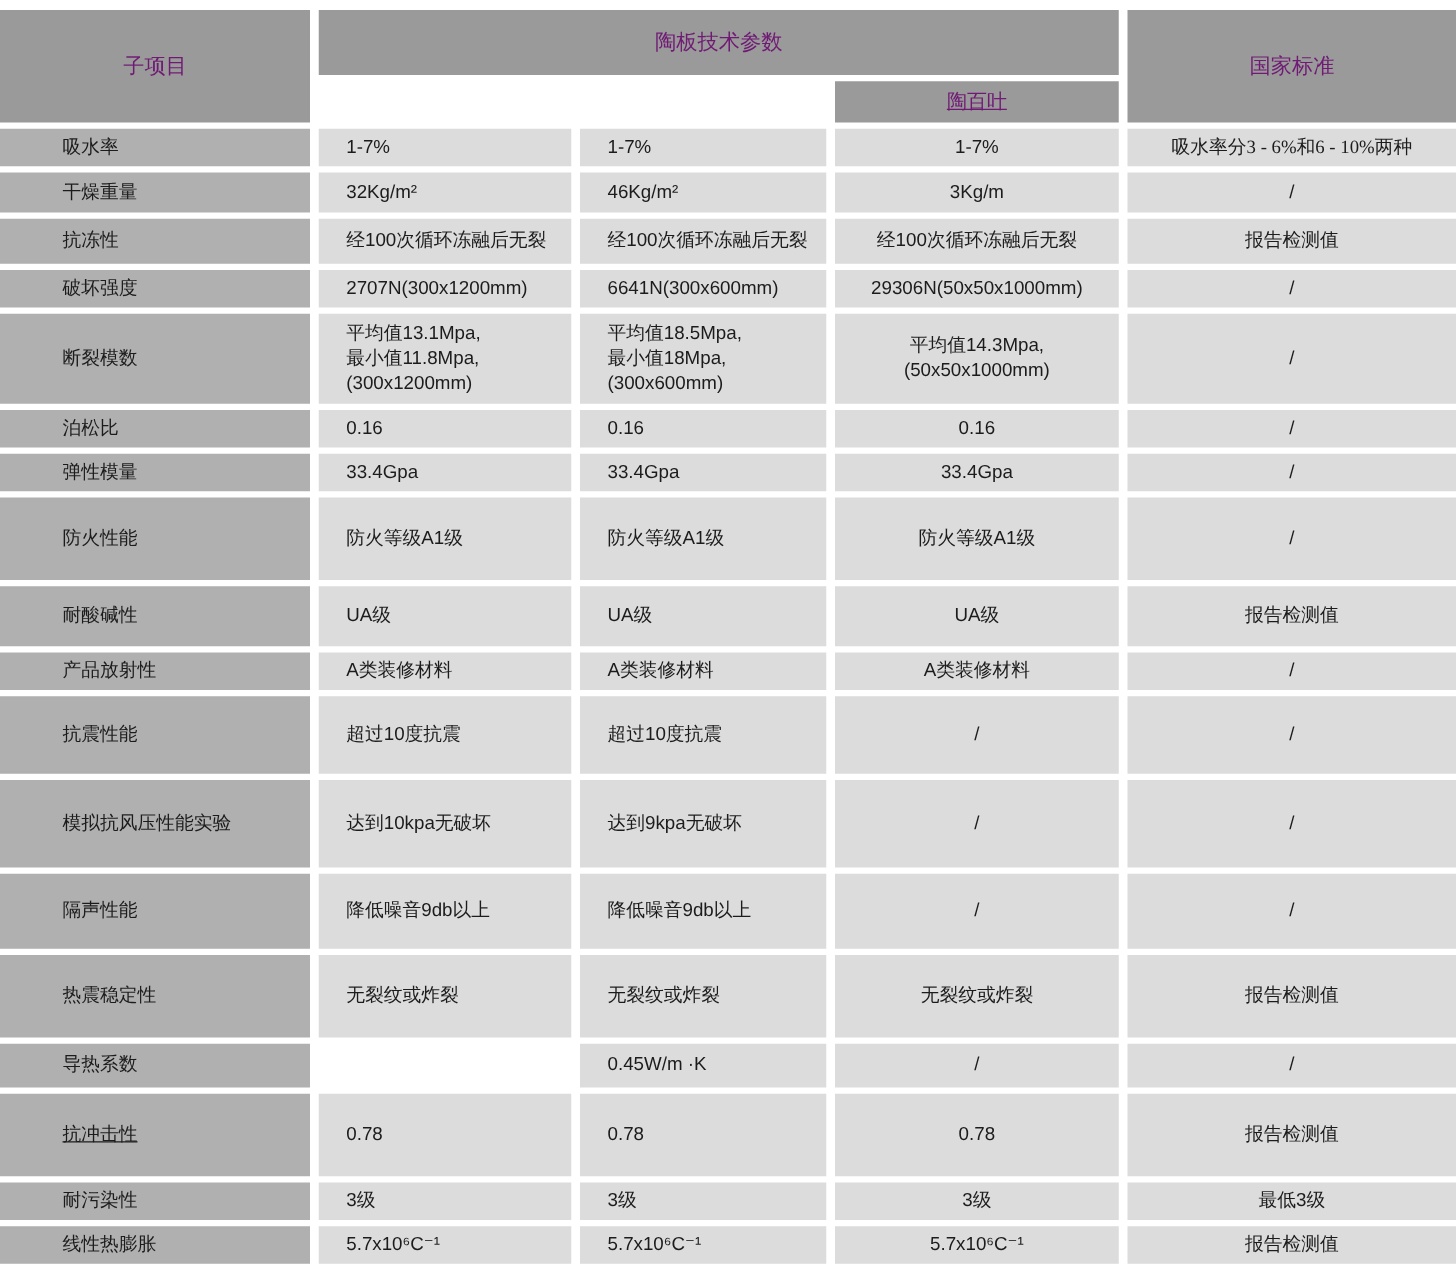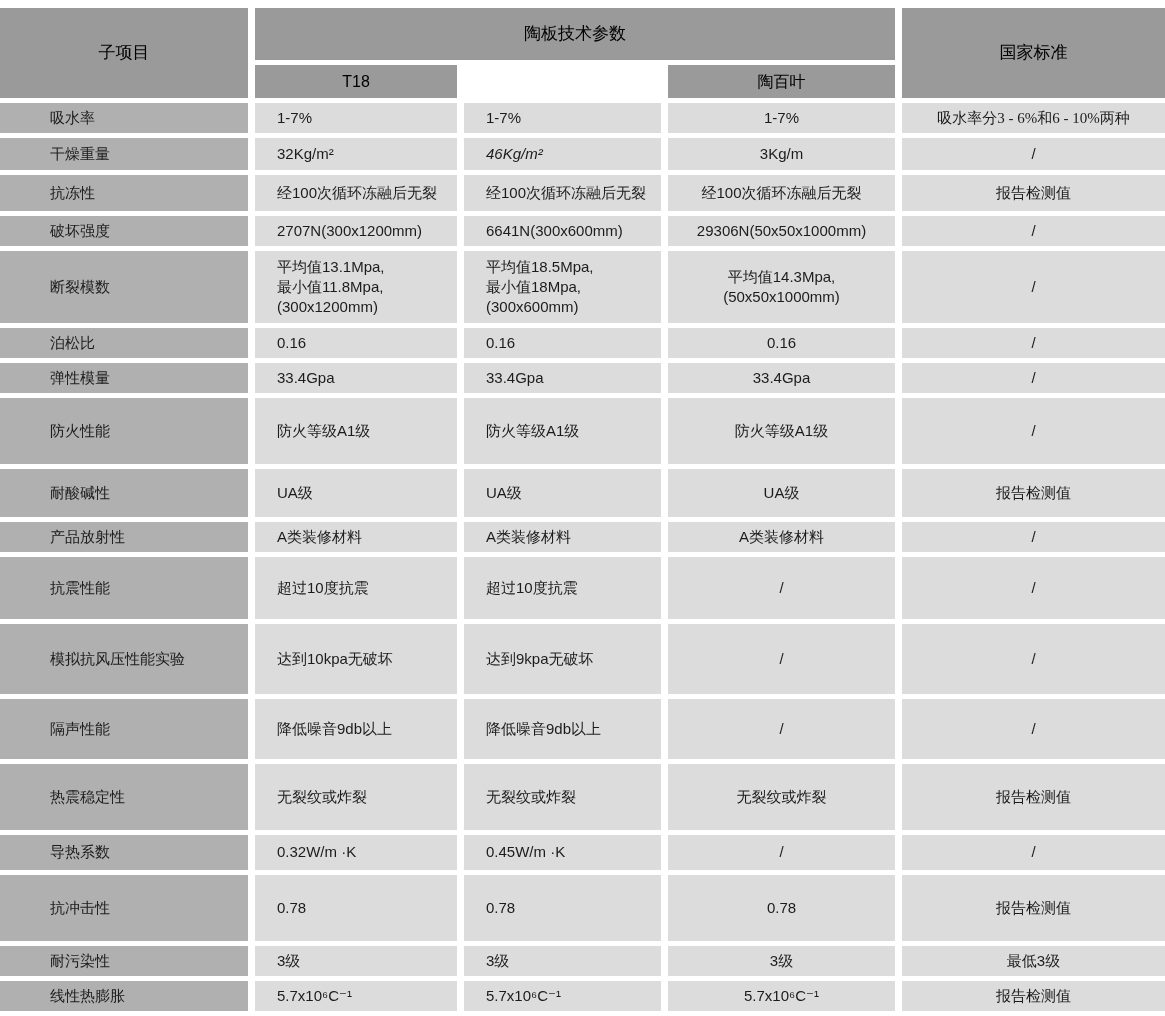--- a/index.html
+++ b/index.html
@@ -20,62 +20,61 @@
   .cell{
     display:flex;
     align-items:center;
     font-size:15px;
     line-height:1.35;
     white-space:pre-line;
     box-sizing:border-box;
   }
   .hcell{
     background:#9a9a9a;
-    color:#000000;
+    color:#701a75;
     justify-content:center;
     text-align:right;
     font-size:17px;
   }
   .hcell.sub{font-size:16px;}
   .label{
     background:#b0b0b0;
     color:#1c1c1c;
     padding-left:50px;
     justify-content:flex-start;
   }
   .val{background:#dcdcdc;color:#1c1c1c;}
   .val.left{justify-content:flex-start;padding-left:22px;text-align:left;}
   .val.center{justify-content:center;text-align:center;padding:0 6px;}
   
   .c-corner{grid-column:1;grid-row:1 / span 2;}
   .c-title{grid-column:2 / span 3;grid-row:1;}
   .c-standard{grid-column:5;grid-row:1 / span 2;}
   .c-t18{grid-column:2;grid-row:2;}
   .c-t30{grid-column:3;grid-row:2;}
-  .c-tby{grid-column:4;grid-row:2;}
+  .c-tby{grid-column:4;grid-row:2;text-decoration:underline;}
 </style>
 </head>
 <body>
 
 <div class="table-wrap">
   <div class="grid" style="grid-template-rows: 52px 33px 30px 32px 36px 30px 72px 30px 30px 66px 48px 30px 62px 70px 60px 66px 35px 66px 30px 30px;">
     <div class="cell hcell c-corner">子项目</div>
     <div class="cell hcell c-title">陶板技术参数</div>
     <div class="cell hcell c-standard">国家标准</div>
-    <div class="cell hcell sub c-t18">T18</div>
     <div class="cell hcell sub c-tby">陶百叶</div>
 
   <div class="cell label" style="grid-area: 3 / 1;">吸水率</div>
       <div class="cell val left" style="grid-area: 3 / 2;">1-7%</div>
       <div class="cell val left" style="grid-area: 3 / 3;">1-7%</div>
       <div class="cell val center" style="grid-area: 3 / 4;">1-7%</div>
       <div class="cell val center" style="grid-area: 3 / 5; font-family: Liberation Serif, serif;">吸水率分3 - 6%和6 - 10%两种</div>
       <div class="cell label" style="grid-area: 4 / 1;">干燥重量</div>
       <div class="cell val left" style="grid-area: 4 / 2;">32Kg/m²</div>
-      <div class="cell val left" style="grid-area: 4 / 3; font-style: italic;">46Kg/m²</div>
+      <div class="cell val left" style="grid-area: 4 / 3;">46Kg/m²</div>
       <div class="cell val center" style="grid-area: 4 / 4;">3Kg/m</div>
       <div class="cell val center" style="grid-area: 4 / 5;">/</div>
       <div class="cell label" style="grid-area: 5 / 1;">抗冻性</div>
       <div class="cell val left" style="grid-area: 5 / 2;">经100次循环冻融后无裂</div>
       <div class="cell val left" style="grid-area: 5 / 3;">经100次循环冻融后无裂</div>
       <div class="cell val center" style="grid-area: 5 / 4;">经100次循环冻融后无裂</div>
       <div class="cell val center" style="grid-area: 5 / 5;">报告检测值</div>
       <div class="cell label" style="grid-area: 6 / 1;">破坏强度</div>
       <div class="cell val left" style="grid-area: 6 / 2;">2707N(300x1200mm)</div>
       <div class="cell val left" style="grid-area: 6 / 3;">6641N(300x600mm)</div>
@@ -130,25 +129,24 @@
       <div class="cell val left" style="grid-area: 15 / 2;">降低噪音9db以上</div>
       <div class="cell val left" style="grid-area: 15 / 3;">降低噪音9db以上</div>
       <div class="cell val center" style="grid-area: 15 / 4;">/</div>
       <div class="cell val center" style="grid-area: 15 / 5;">/</div>
       <div class="cell label" style="grid-area: 16 / 1;">热震稳定性</div>
       <div class="cell val left" style="grid-area: 16 / 2;">无裂纹或炸裂</div>
       <div class="cell val left" style="grid-area: 16 / 3;">无裂纹或炸裂</div>
       <div class="cell val center" style="grid-area: 16 / 4;">无裂纹或炸裂</div>
       <div class="cell val center" style="grid-area: 16 / 5;">报告检测值</div>
       <div class="cell label" style="grid-area: 17 / 1;">导热系数</div>
-      <div class="cell val left" style="grid-area: 17 / 2;">0.32W/m ·K</div>
       <div class="cell val left" style="grid-area: 17 / 3;">0.45W/m ·K</div>
       <div class="cell val center" style="grid-area: 17 / 4;">/</div>
       <div class="cell val center" style="grid-area: 17 / 5;">/</div>
-      <div class="cell label" style="grid-area: 18 / 1;">抗冲击性</div>
+      <div class="cell label" style="grid-area: 18 / 1; text-decoration: underline;">抗冲击性</div>
       <div class="cell val left" style="grid-area: 18 / 2;">0.78</div>
       <div class="cell val left" style="grid-area: 18 / 3;">0.78</div>
       <div class="cell val center" style="grid-area: 18 / 4;">0.78</div>
       <div class="cell val center" style="grid-area: 18 / 5;">报告检测值</div>
       <div class="cell label" style="grid-area: 19 / 1;">耐污染性</div>
       <div class="cell val left" style="grid-area: 19 / 2;">3级</div>
       <div class="cell val left" style="grid-area: 19 / 3;">3级</div>
       <div class="cell val center" style="grid-area: 19 / 4;">3级</div>
       <div class="cell val center" style="grid-area: 19 / 5;">最低3级</div>
       <div class="cell label" style="grid-area: 20 / 1;">线性热膨胀</div>

